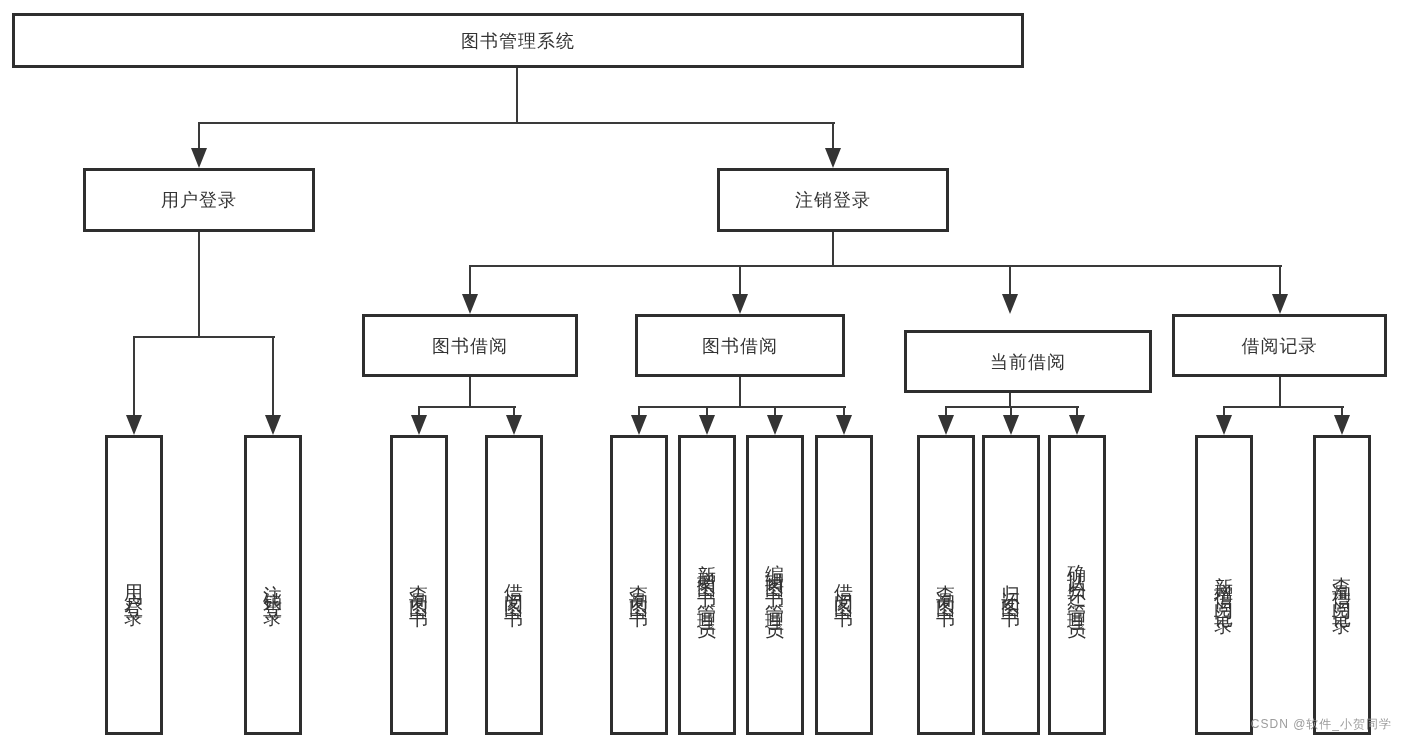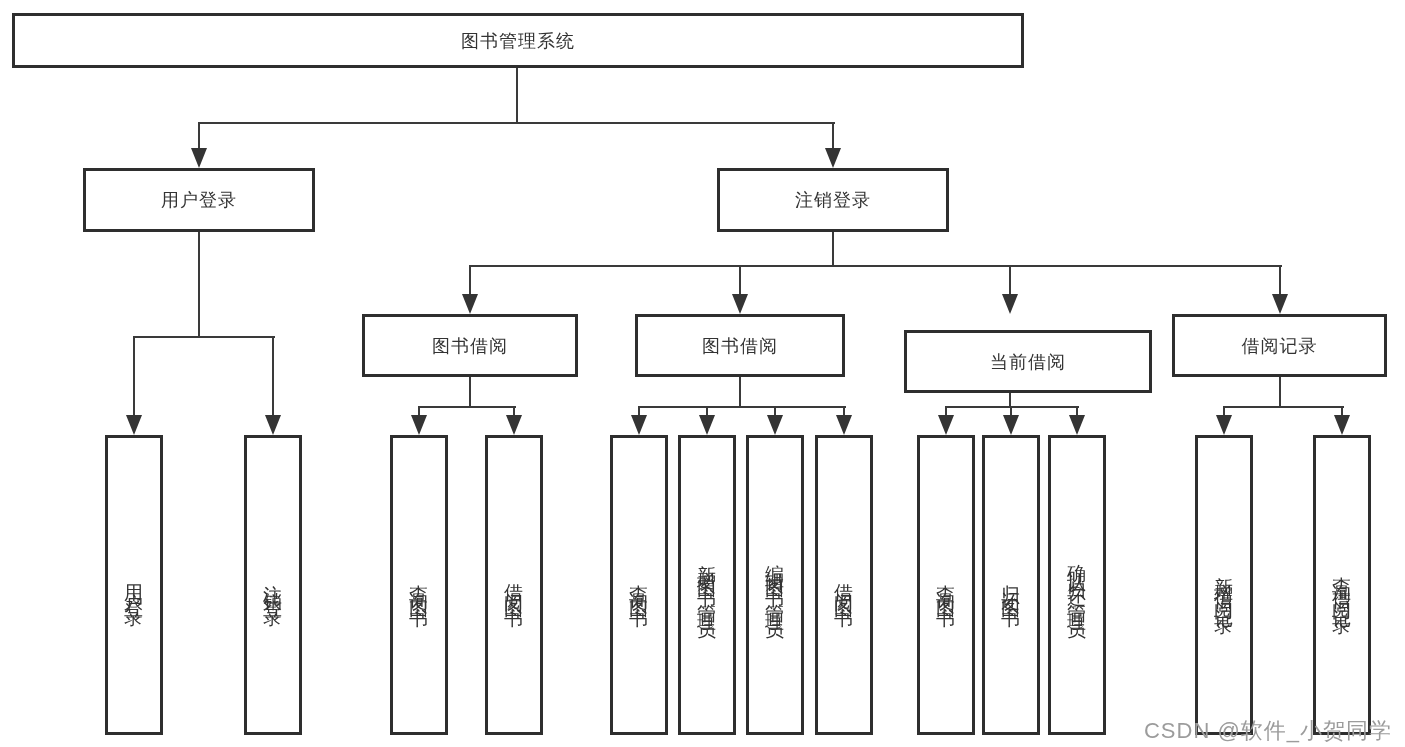--- a/index.html
+++ b/index.html
@@ -35,21 +35,21 @@
   .arrow{
     position:absolute;
     width:0;height:0;
     border-left:8px solid transparent;
     border-right:8px solid transparent;
     border-top:20px solid #343434;
   }
   .watermark{
     position:absolute;
     right:13px;top:716px;
-    font-size:22px;
+    font-size:12px;
     color:#9c9c9c;
     letter-spacing:1px;
     white-space:nowrap;
   }
 </style>
 </head>
 <body>
 
 <div id="stage">
 

